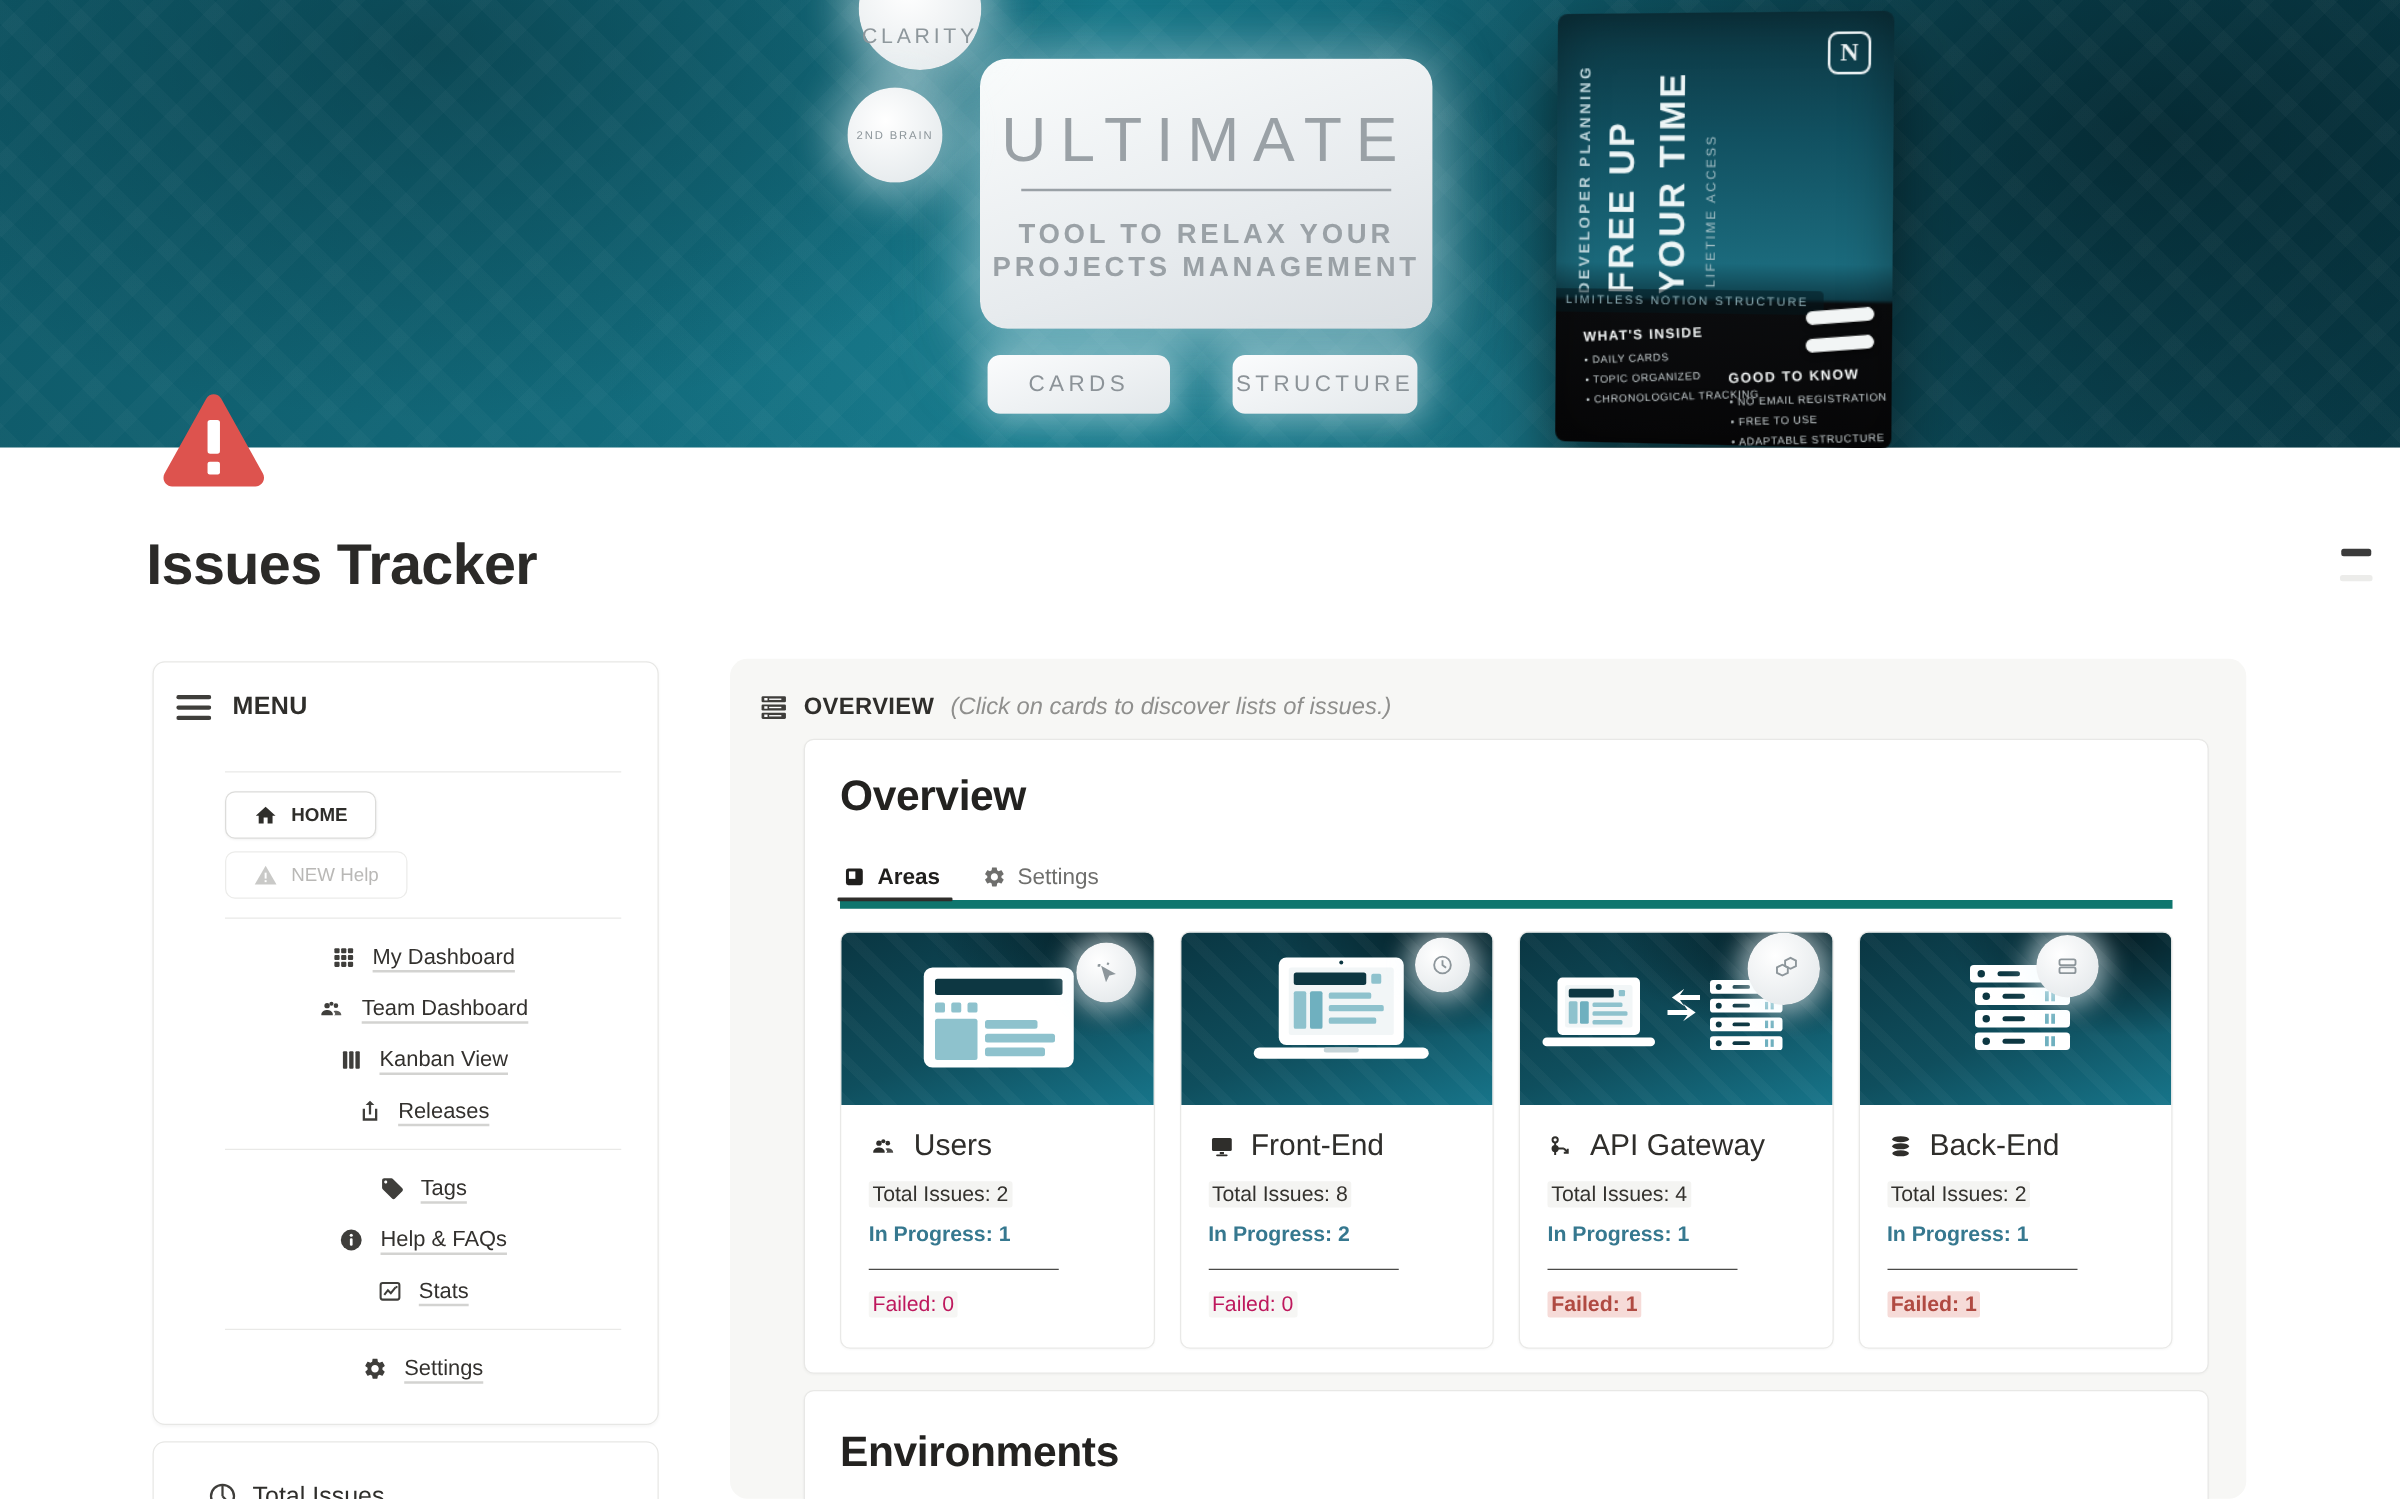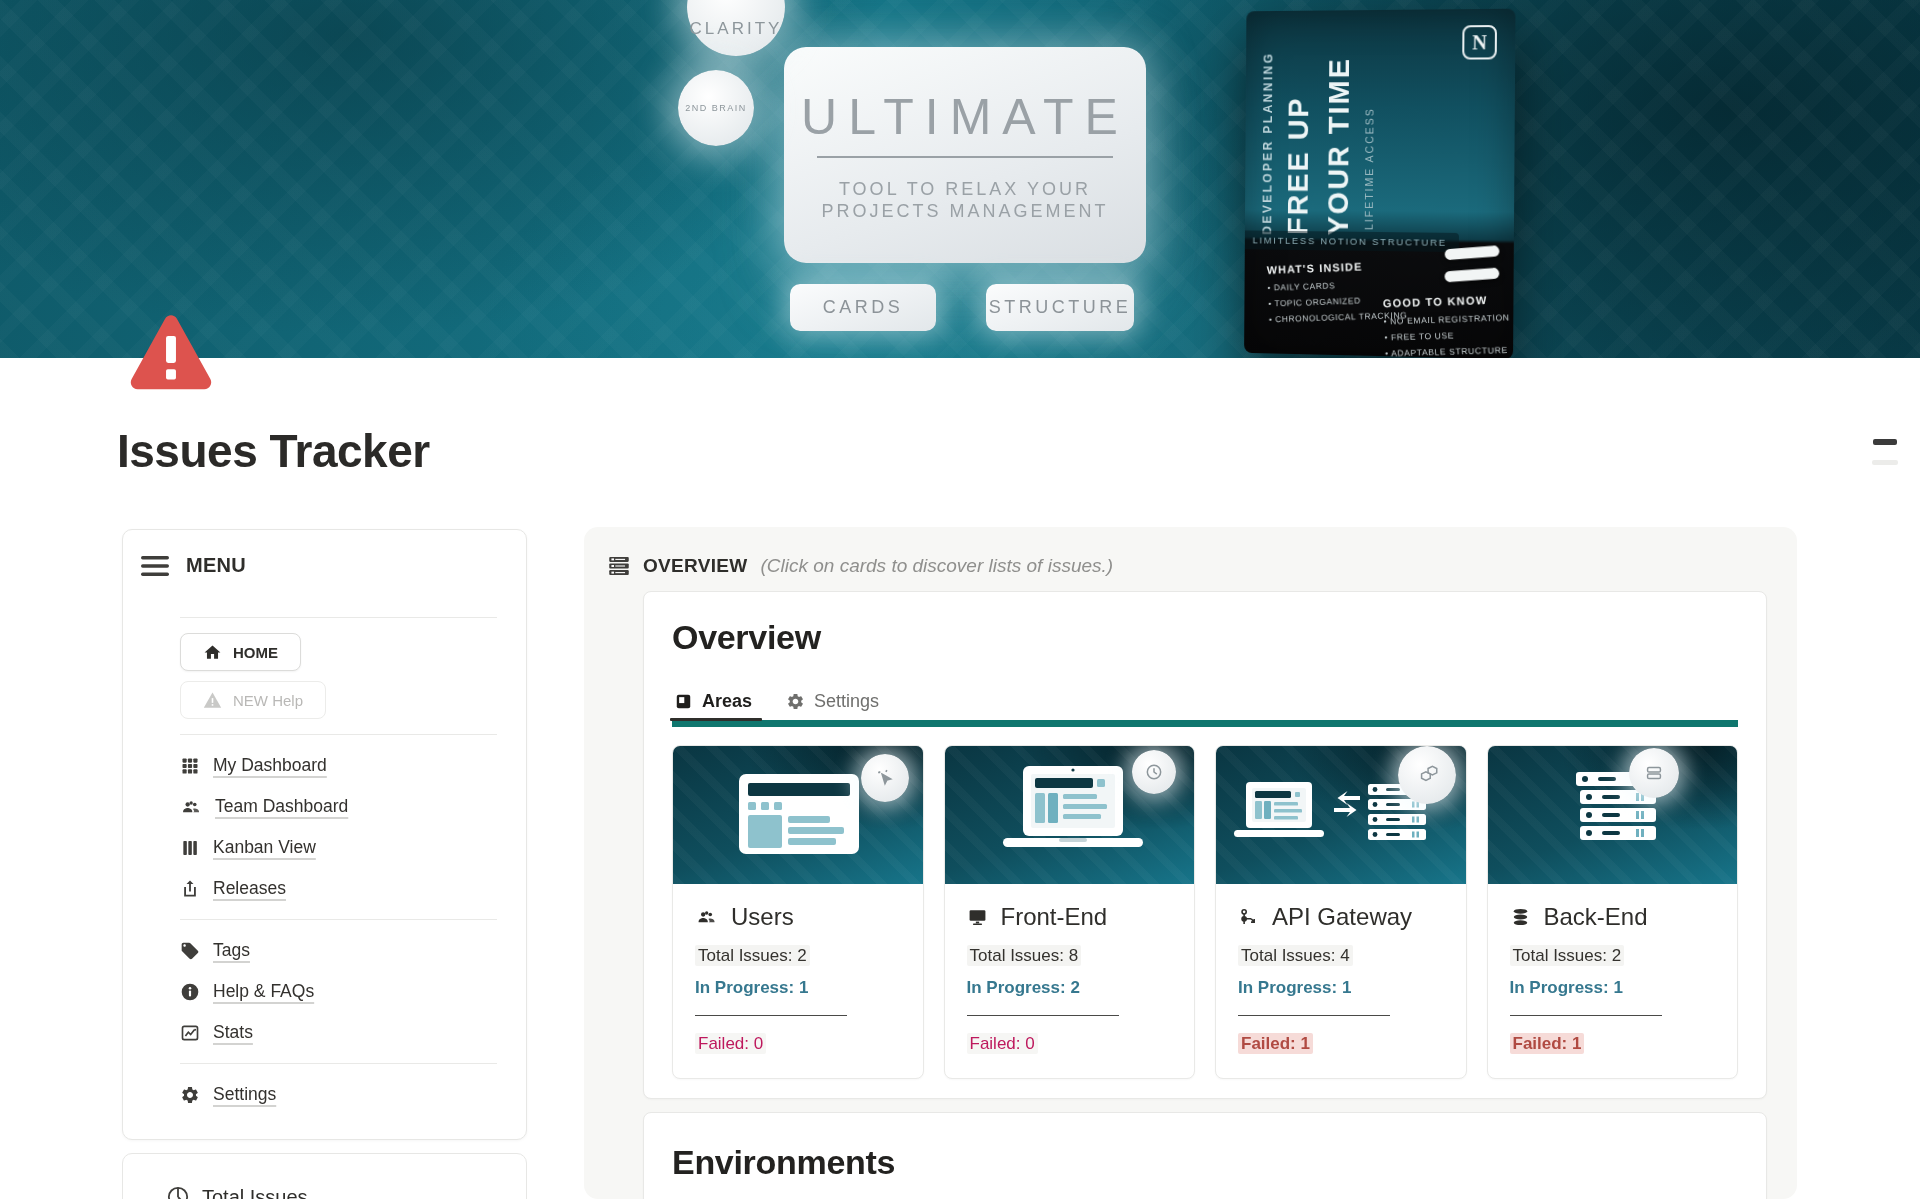--- a/index.html
+++ b/index.html
@@ -24,21 +24,21 @@
     color:#8d969b; box-shadow:0 0 34px 14px rgba(235,248,250,.45); z-index:3; }
   .bubble-clarity { left:687px; top:-42px; width:98px; height:98px; font-size:17px;
     letter-spacing:3px; padding-top:44px; }
   .bubble-brain { left:678px; top:70px; width:76px; height:76px; font-size:9px; letter-spacing:1.5px; }
   .ultimate-card { position:absolute; left:784px; top:47px; width:362px; height:216px; z-index:2;
     background:linear-gradient(160deg,#fafcfc 0%,#e7ebee 60%,#d9dee2 100%); border-radius:22px;
     box-shadow:0 0 40px 10px rgba(220,240,244,.35), 0 30px 70px rgba(180,220,228,.28);
     display:flex; flex-direction:column; align-items:center; justify-content:center; }
   .ultimate-title { font-size:50px; color:#9aa1a6; letter-spacing:11px; font-weight:400; }
   .ultimate-rule { width:296px; height:0; border-top:2px solid #9aa1a6; margin:10px 0 20px; }
-  .ultimate-sub { font-size:18px; color:#9aa1a6; letter-spacing:3px; line-height:1.25; text-align:center; }
+  .ultimate-sub { font-size:22px; color:#9aa1a6; letter-spacing:3px; line-height:1.25; text-align:center;font-weight:bold; }
   .pill { position:absolute; height:47px; border-radius:10px; z-index:2;
     background:linear-gradient(160deg,#fbfcfd 0%,#e2e7ea 100%);
     box-shadow:0 0 26px 8px rgba(225,245,248,.4);
     display:flex; align-items:center; justify-content:center;
     font-size:18px; color:#8c9398; letter-spacing:3.5px; }
   .pill-cards { left:790px; top:284px; width:146px; }
   .pill-structure { left:986px; top:284px; width:148px; }
 
   
   .pbox { position:absolute; left:1243px; top:10px; width:270px; height:346px; z-index:2;
@@ -82,21 +82,21 @@
   .side-content { margin:0 29px 0 57px; }
   .side-divider { border:none; border-top:1px solid #e9e9e7; margin:0; }
   .d1 { margin-top:40px; }
   .side-btn { display:inline-flex; align-items:center; gap:11px; border:1px solid #dcdcda;
     border-radius:8px; background:#fff; padding:0 22px; height:38px; margin-top:15px;
     font-size:15px; font-weight:700; color:#2f2e2b; cursor:pointer;
     box-shadow:0 1px 2px rgba(0,0,0,.05); }
   .side-btn.disabled { border-color:#ececea; color:#b9b8b6; font-weight:400; box-shadow:none;
     display:flex; width:fit-content; margin-top:10px; margin-bottom:15px; cursor:default; }
   .nav-list { padding:10px 0; }
-  .nav-item { display:flex; align-items:center; gap:13px; height:41px; cursor:pointer; }
+  .nav-item { display:flex; align-items:center; gap:13px; height:41px; cursor:pointer;justify-content:center; }
   .nav-item .ico { flex:0 0 auto; display:flex; color:#3f3e3b; }
   .nav-label { font-size:17.5px; color:#33312e; text-decoration:underline;
     text-decoration-color:#d3d3d1; text-decoration-thickness:1.5px; text-underline-offset:5px; }
   .sidebar-bottom { position:absolute; left:122px; top:1153px; width:405px; height:60px;
     background:#fff; border:1px solid #e7e7e5; border-radius:10px; padding:28px 0 0 43px;
     display:flex; align-items:center; gap:12px; }
   .bottom-label { font-size:20px; color:#2f2e2b; }
 
   
   .main-panel { position:absolute; left:584px; top:527px; width:1213px; height:672px;

